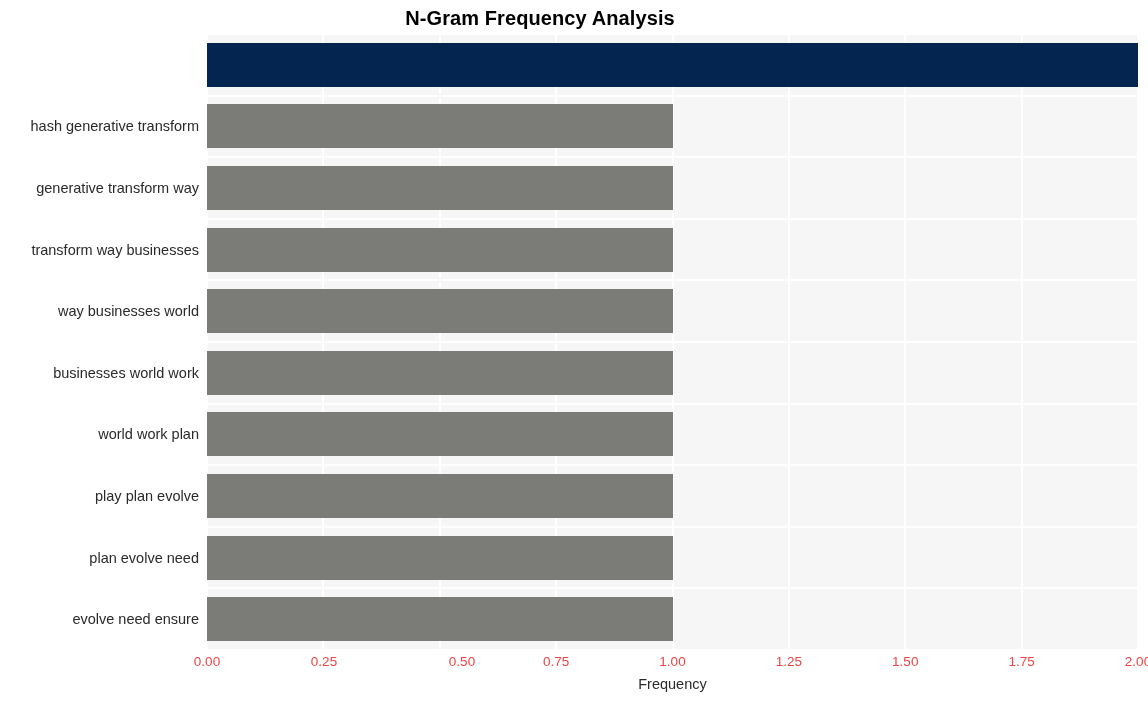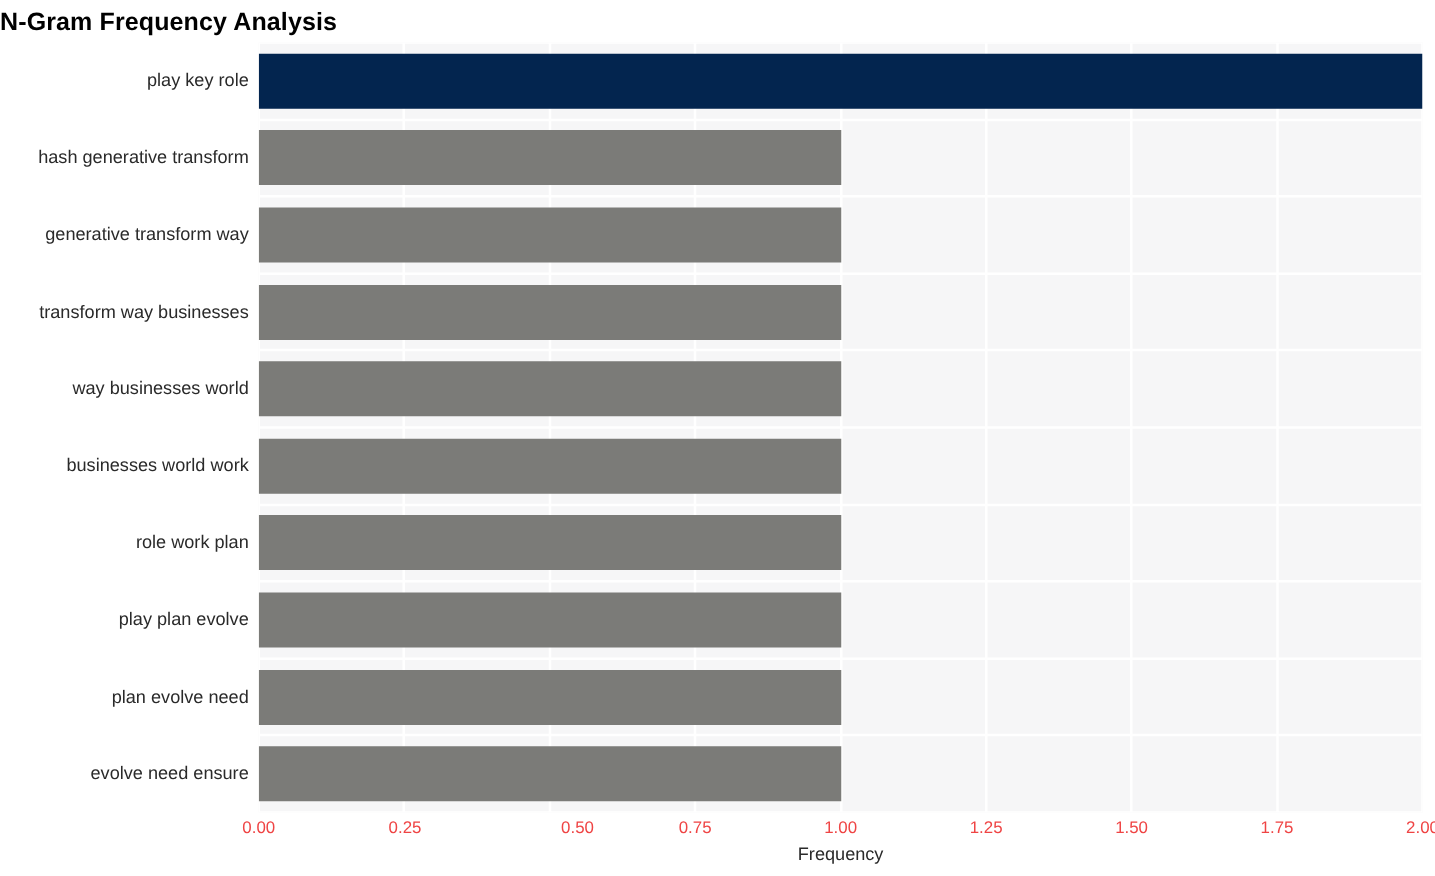--- a/index.html
+++ b/index.html
@@ -20,21 +20,21 @@
     inset: 0;
     background: #ffffff;
   }
 
   
   #chart-title {
     position: absolute;
     left: 0;
     top: 5px;
     width: 1080px;
-    text-align: left;
+    text-align: center;
     font-size: 20px;
     font-weight: bold;
     color: #000000;
     letter-spacing: 0.1px;
     line-height: 26px;
   }
 
   
   #plot-area {
     position: absolute;
@@ -156,27 +156,26 @@
         <div class="bar" title="way businesses world: 1" style="width: 465.5px; top: 255.2px; background: rgb(123, 123, 120);"></div>
         <div class="bar" title="businesses world work: 1" style="width: 465.5px; top: 316.8px; background: rgb(123, 123, 120);"></div>
         <div class="bar" title="world work plan: 1" style="width: 465.5px; top: 378.4px; background: rgb(123, 123, 120);"></div>
         <div class="bar" title="work plan evolve: 1" style="width: 465.5px; top: 440px; background: rgb(123, 123, 120);"></div>
         <div class="bar" title="plan evolve need: 1" style="width: 465.5px; top: 501.6px; background: rgb(123, 123, 120);"></div>
         <div class="bar" title="evolve need ensure: 1" style="width: 465.5px; top: 563.2px; background: rgb(123, 123, 120);"></div>
       </div>
   </div>
 
   <div id="y-labels">
-      <div class="y-label" style="top: 21.8px;">play key role</div>
       <div class="y-label" style="top: 83.4px; text-align: right;">hash generative transform</div>
       <div class="y-label" style="top: 145px;">generative transform way</div>
       <div class="y-label" style="top: 206.6px;">transform way businesses</div>
       <div class="y-label" style="top: 268.2px;">way businesses world</div>
       <div class="y-label" style="top: 329.8px;">businesses world work</div>
-      <div class="y-label" style="top: 391.4px;">role work plan</div>
+      <div class="y-label" style="top: 391.4px;">world work plan</div>
       <div class="y-label" style="top: 453px;">play plan evolve</div>
       <div class="y-label" style="top: 514.6px;">plan evolve need</div>
       <div class="y-label" style="top: 576.2px;">evolve need ensure</div>
     </div>
 
   <div id="x-labels">
       <div class="x-label" style="left: 207px;">0.00</div>
       <div class="x-label" style="left: 324px;">0.25</div>
       <div class="x-label" style="left: 462px;">0.50</div>
       <div class="x-label" style="left: 556.125px;">0.75</div>

